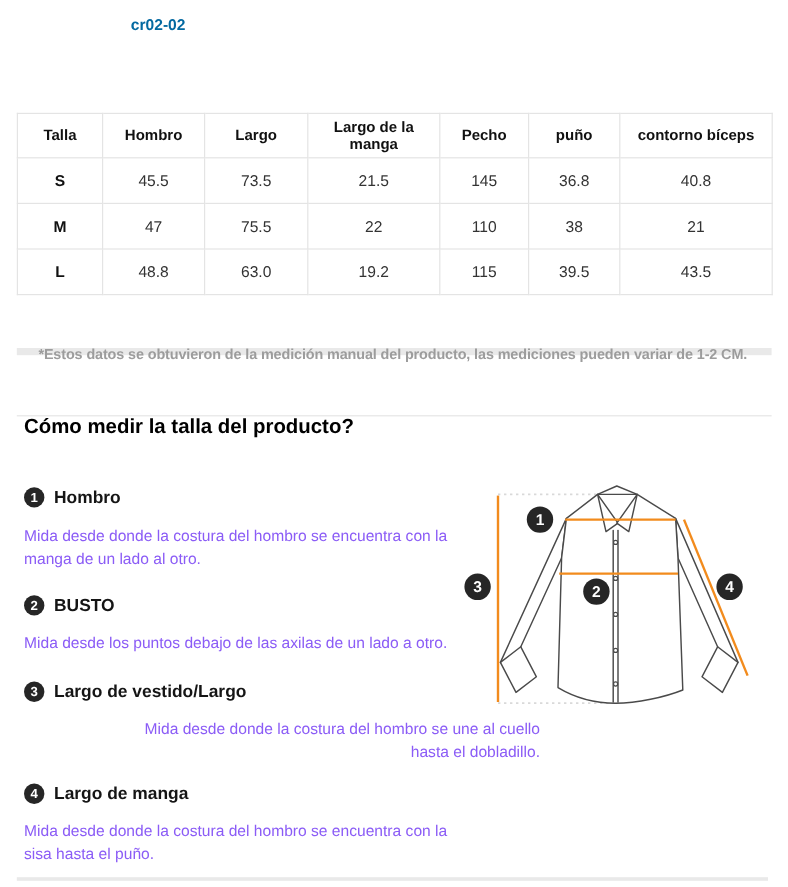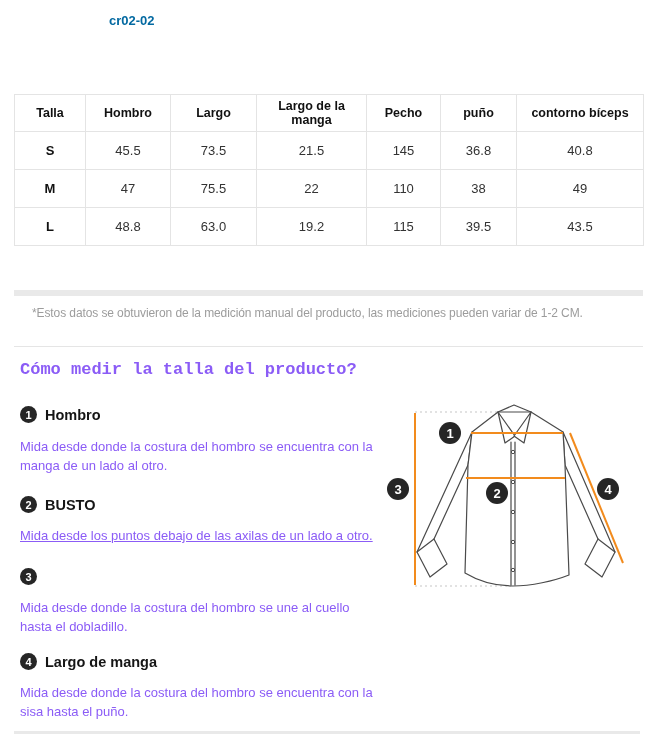--- a/index.html
+++ b/index.html
@@ -28,42 +28,42 @@
   .size-table td{height:37px;border:1px solid #e4e4e4;padding:0 2px;}
   .size-table td.size-col{font-weight:bold;color:#111;}
 
   
   .bar{position:absolute;background:var(--divider,#e9e9e9);}
   #bar-top{left:14px;top:290px;width:629px;height:6px;}
   #thin-divider{left:14px;top:346px;width:629px;height:1px;background:#e5e5e5;}
   #bar-bottom{left:14px;top:731px;width:626px;height:3px;}
 
   .note{
-    position:absolute;left:32px;top:306px;font-size:12px;letter-spacing:-0.1px;
-    color:var(--note-text,#9c9c9c);white-space:nowrap;
-  }
-
-  .guide-title{position:absolute;left:20px;top:360px;font-size:17px;font-weight:bold;color:#8b5cf6;font-family:Liberation Mono, monospace;}
+    position:absolute;left:32px;top:288px;font-size:12px;letter-spacing:-0.1px;
+    color:var(--note-text,#9c9c9c);white-space:nowrap;font-weight:bold;
+  }
+
+  .guide-title{position:absolute;left:20px;top:346px;font-size:17px;font-weight:bold;color:#000000;}
 
   .item-head{
     position:absolute;left:20px;display:flex;align-items:center;gap:8px;
     font-size:14.5px;font-weight:bold;color:#151515;
   }
   .num-badge{
     width:17px;height:17px;border-radius:50%;background:var(--marker,#262626);
     color:#fff;font-size:11px;font-weight:bold;display:flex;align-items:center;
     justify-content:center;flex:0 0 17px;
   }
   .item-desc{
     position:absolute;left:20px;width:430px;font-size:13px;line-height:1.48;
     color:#8b5cf6;white-space:pre-line;
   }
   #head-1{top:406px;} #desc-1{top:437px;}
-  #head-2{top:496px;} #desc-2{top:526px;text-decoration:underline;}
-  #head-3{top:568px;} #desc-3{top:598px;}
+  #head-2{top:496px;} #desc-2{top:526px;}
+  #head-3{top:568px;} #desc-3{top:598px;text-align:right;}
   #head-4{top:653px;} #desc-4{top:683px;}
 
   
   .shirt-svg{position:absolute;left:384px;top:396px;overflow:visible;}
   .ol{stroke:var(--outline,#4a4a4a);stroke-width:1.2;fill:none;stroke-linejoin:round;stroke-linecap:round;}
   .ol-fill{stroke:var(--outline,#4a4a4a);stroke-width:1.2;fill:#ffffff;stroke-linejoin:round;}
   .accent-line{stroke:var(--accent,#F28B1D);stroke-width:2;fill:none;}
   .dotted-line{stroke:#d9d9d9;stroke-width:1.4;stroke-dasharray:2 3;fill:none;}
   .marker-circle{fill:var(--marker,#262626);}
   .marker-num{fill:#ffffff;font-size:13px;font-weight:bold;text-anchor:middle;font-family:"Liberation Sans",sans-serif;}
@@ -107,21 +107,21 @@
       <td>36.8</td>
       <td>40.8</td>
     </tr>
     <tr>
       <td class="size-col">M</td>
       <td>47</td>
       <td>75.5</td>
       <td>22</td>
       <td>110</td>
       <td>38</td>
-      <td>49</td>
+      <td>21</td>
     </tr>
     <tr>
       <td class="size-col">L</td>
       <td>48.8</td>
       <td>63.0</td>
       <td>19.2</td>
       <td>115</td>
       <td>39.5</td>
       <td>43.5</td>
     </tr>
@@ -142,20 +142,21 @@
 manga de un lado al otro.</div>
 
 <div id="head-2" class="item-head">
   <span class="num-badge">2</span>
   <span>BUSTO</span>
 </div>
 <div id="desc-2" class="item-desc">Mida desde los puntos debajo de las axilas de un lado a otro.</div>
 
 <div id="head-3" class="item-head">
   <span class="num-badge">3</span>
+  <span>Largo de vestido/Largo</span>
 </div>
 <div id="desc-3" class="item-desc">Mida desde donde la costura del hombro se une al cuello
 hasta el dobladillo.</div>
 
 <div id="head-4" class="item-head">
   <span class="num-badge">4</span>
   <span>Largo de manga</span>
 </div>
 <div id="desc-4" class="item-desc">Mida desde donde la costura del hombro se encuentra con la
 sisa hasta el puño.</div>

